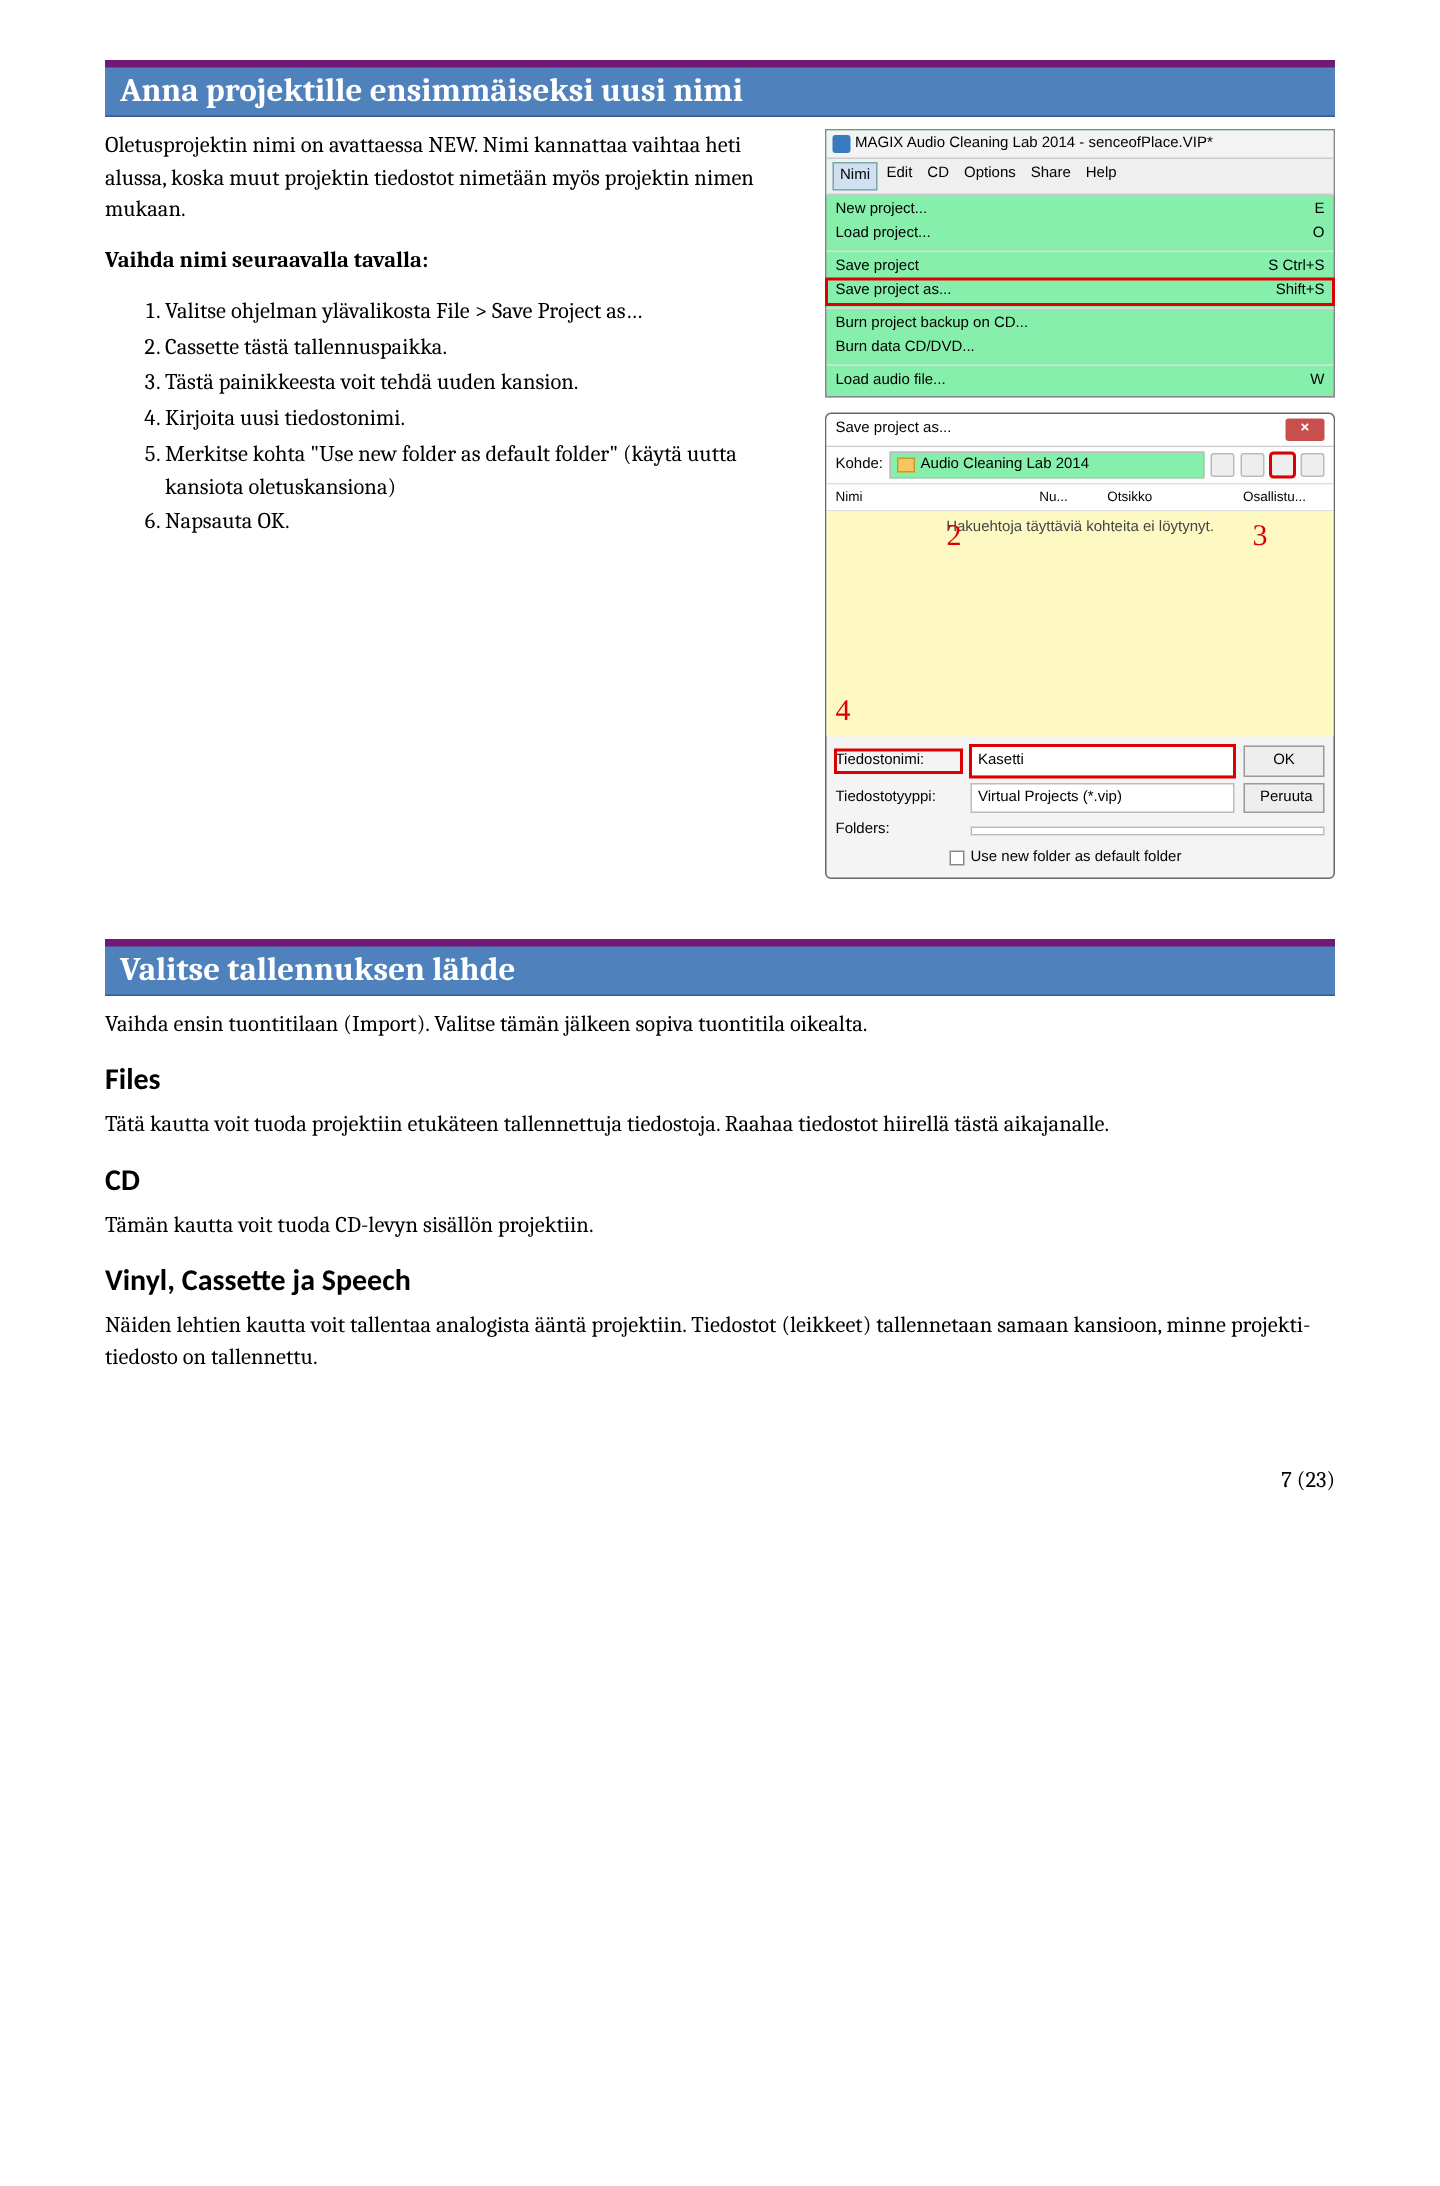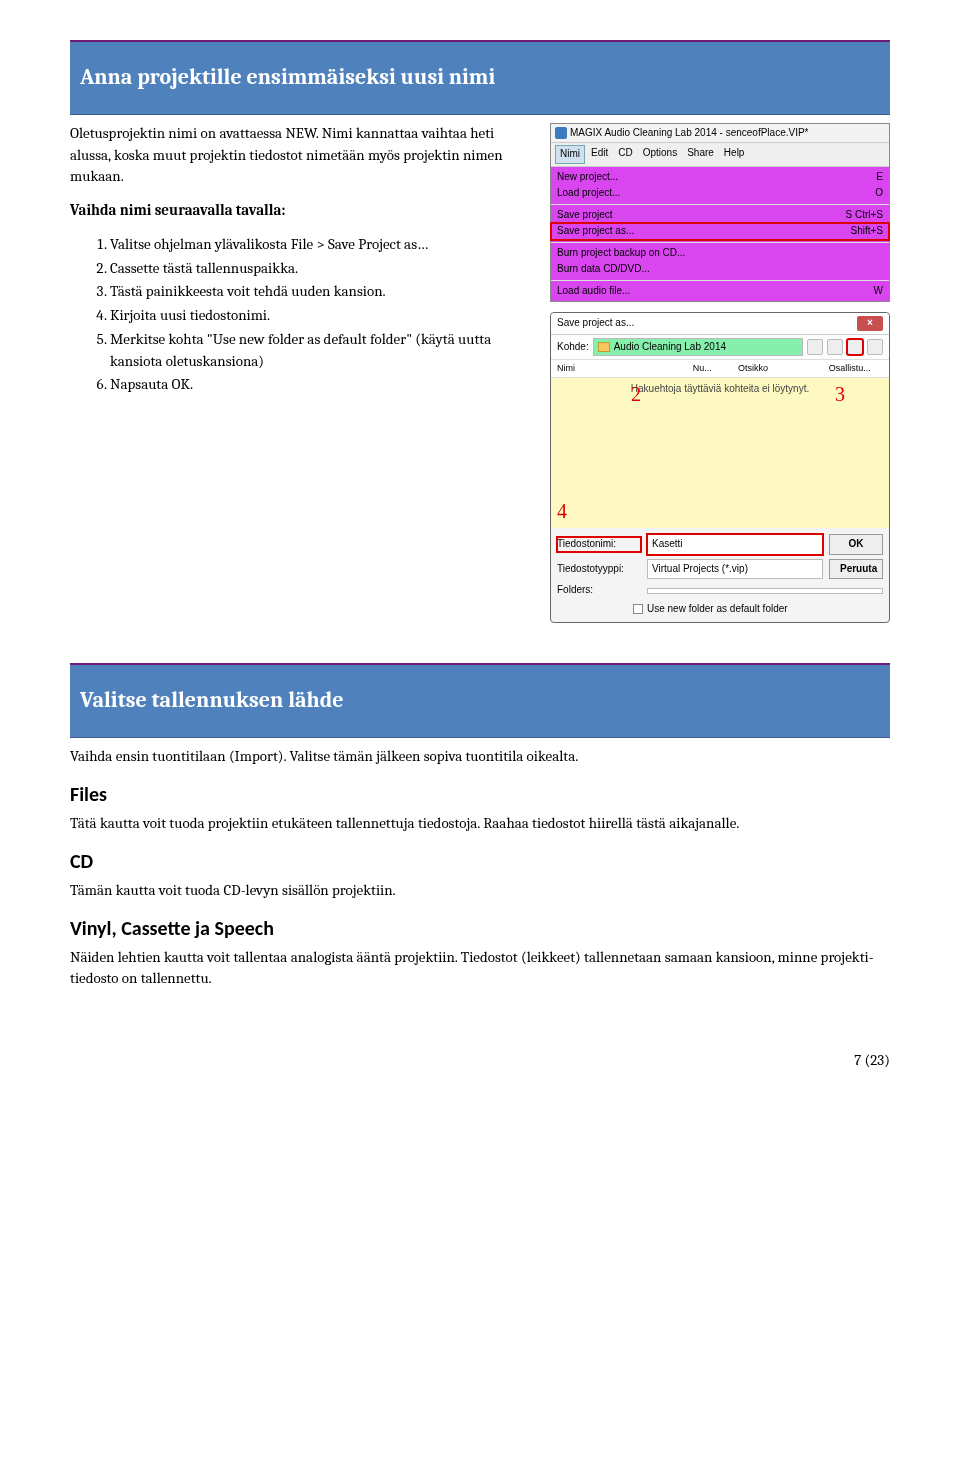--- a/index.html
+++ b/index.html
@@ -12,22 +12,22 @@
     color: #000;
     font-size: 15px;
     line-height: 1.45;
   }
   .section-heading {
     background: #4f81bd;
     color: #fff;
     font-family: Cambria, Georgia, serif;
     font-size: 22px;
     font-weight: bold;
-    padding: 20px 10px;
-    border-top: 2px solid #701a75;
+    padding: 0 10px;
+    border-top: 5px solid #701a75;
     border-bottom: 1px solid #385d8a;
     margin-bottom: 8px;
   }
   .body-text { margin-bottom: 12px; }
   .strong { font-weight: bold; }
   .subhead { font-family: Calibri, Arial, sans-serif; font-weight: bold; font-size: 20px; margin: 10px 0 4px; }
   ol.numbered {
     list-style: decimal;
     padding-left: 40px;
     margin-bottom: 12px;
@@ -40,21 +40,21 @@
     margin-bottom: 40px;
   }
   .left-col { flex: 1 1 auto; }
   .right-col { flex: 0 0 340px; }
 
   
   .mock-menu {
     border: 1px solid #888;
     font-family: Tahoma, sans-serif;
     font-size: 10px;
-    background: #d946ef;
+    background: #86efac;
     width: 100%;
   }
   .mock-titlebar {
     display: flex; align-items: center; gap: 3px;
     padding: 2px 4px; background: #f3f3f3; border-bottom: 1px solid #ccc;
   }
   .mock-titlebar .ico { width:12px; height:12px; background:#3a7bbf; border-radius:2px; flex:0 0 auto; }
   .mock-menubar {
     display:flex; gap:2px; padding: 2px 4px; border-bottom: 1px solid #ccc; background:#efefef;
   }
@@ -92,21 +92,21 @@
   .dlg-listhdr { display:flex; padding:2px 6px; background:#fff; border-bottom:1px solid #ddd; font-size:9px;}
   .dlg-listhdr span:nth-child(1){flex:3;}
   .dlg-listhdr span:nth-child(2){flex:1;}
   .dlg-listhdr span:nth-child(3){flex:2;}
   .dlg-listhdr span:nth-child(4){flex:1.2;}
   .dlg-listbody { background:#fef9c3; height:150px; padding:4px 6px; position:relative;}
   .dlg-bottom { padding:6px; }
   .dlg-frow { display:flex; align-items:center; gap:6px; margin-bottom:4px;}
   .dlg-frow label { width:84px; }
   .dlg-frow .input { background:#fff; border:1px solid #bbb; padding:2px 4px; flex:1;}
-  .dlg-frow .btn { background:#eee; border:1px solid #999; padding:2px 10px; width:54px; text-align:center;font-weight:bold;}
+  .dlg-frow .btn { background:#eee; border:1px solid #999; padding:2px 10px; width:54px; text-align:center;}
   .dlg-frow.hl .input, .dlg-frow.hl label { outline:2px solid #d00; outline-offset:-1px;}
   .dlg-chk { display:flex; align-items:center; gap:4px; padding-left:76px;}
   .dlg-chk .box{ width:10px; height:10px; border:1px solid #888; background:#fff;}
 
   .callout {
     position:absolute; color:#d00; font-family:"Times New Roman", serif; font-size:20px; font-weight:normal;
   }
   .c2 { top: 2px; left: 80px; }
   .c3 { top: 2px; right: 44px; }
   .c4 { bottom: 2px; left: 6px; }

